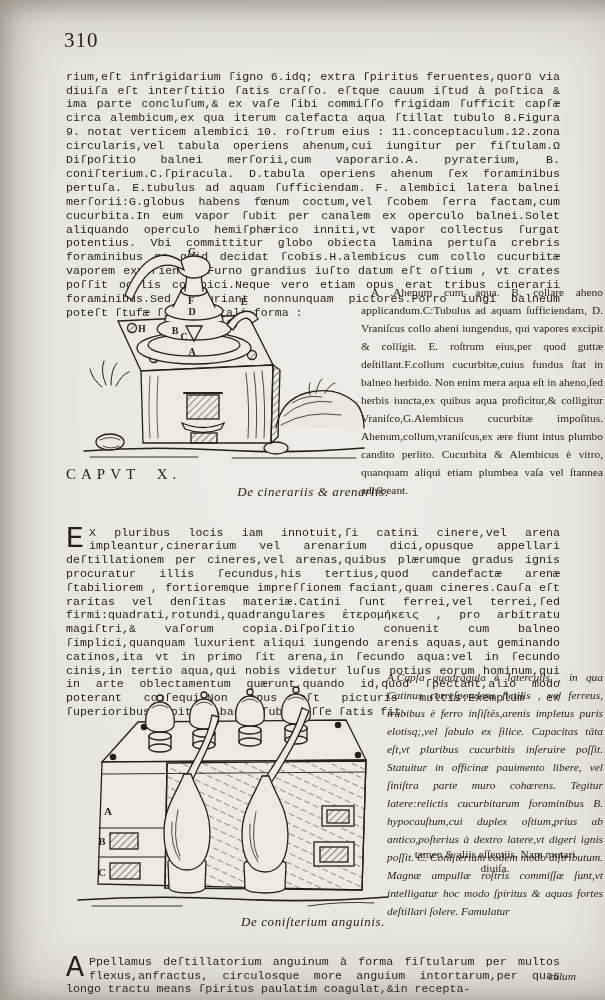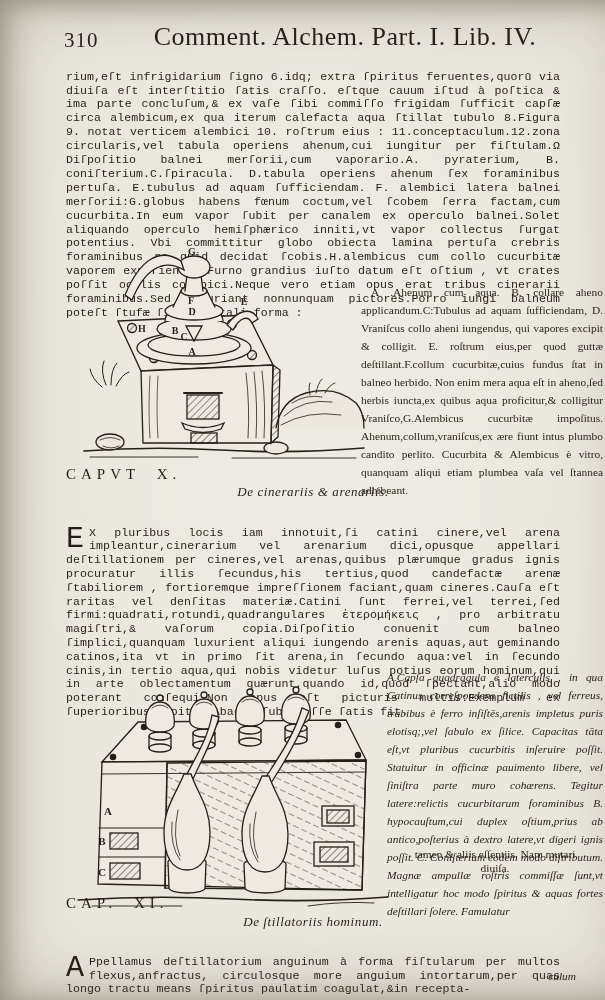--- a/index.html
+++ b/index.html
@@ -38,21 +38,20 @@
   .fig1{left:80px;top:245px;}
   .fig2{left:72px;top:682px;}
   svg text{font-family:"Liberation Serif","DejaVu Serif",serif;font-weight:bold;fill:#241e15;}
 </style>
 </head>
 <body>
 
 <div class="page">
 
   <div class="abs pageno">310</div>
-  <div class="abs runtitle">Comment. Alchem. Part. I. Lib. IV.</div>
 
   <p class="abs body-text p1">rium,eſt infrigidarium ſigno 6.idq; extra ſpiritus feruentes,quorū via diuiſa eſt interſtitio ſatis craſſo. eſtque cauum iſtud à poſtica &amp; ima parte concluſum,&amp; ex vaſe ſibi commiſſo frigidam ſufficit capſæ circa alembicum,ex qua iterum calefacta aqua ſtillat tubulo 8.Figura 9. notat verticem alembici 10. roſtrum eius : 11.conceptaculum.12.zona circularis,vel tabula operiens ahenum,cui iungitur per fiſtulam.Ω Diſpoſitio balnei merſorii,cum vaporario.A. pyraterium, B. coniſterium.C.ſpiracula. D.tabula operiens ahenum ſex foraminibus pertuſa. E.tubulus ad aquam ſufficiendam. F. alembici latera balnei merſorii:G.globus habens fœnum coctum,vel ſcobem ſerra factam,cum cucurbita.In eum vapor ſubit per canalem ex operculo balnei.Solet aliquando operculo hemiſphærico inniti,vt vapor collectus ſurgat potentius.  Vbi committitur globo obiecta lamina pertuſa crebris foraminibus ne quid decidat ſcobis.H.alembicus cum collo cucurbitæ vaporem experientis.Furno grandius iuſto datum eſt oſtium , vt crates poſſit oculis conſpici.Neque vero etiam opus erat tribus cinerarii foraminibus.Sed luxuriant nonnunquam pictores.Porro iungi balneum poteſt ſtufæ ſiccæ in tali forma :</p>
 
   <svg class="abs fig fig1" width="288" height="222" viewBox="0 0 288 222">
     <defs>
       <pattern id="hd1" width="5" height="5" patternUnits="userSpaceOnUse" patternTransform="rotate(45)">
         <line x1="0" y1="0" x2="0" y2="5" stroke="#261f16" stroke-width="1"></line>
       </pattern>
     </defs>
     <g stroke="#261f16" fill="none" stroke-width="1.3" stroke-linecap="round">
@@ -186,22 +185,21 @@
       <text x="30" y="194">C</text>
     </g>
   </svg>
 
   <p class="abs legend legend2">A.Capſa quadrāgula è laterculis , in qua Catinus correſpondens fictilis , vel ferreus, trabibus è ferro inſiſtēs,arenis impletus puris elotisq;,vel ſabulo ex ſilice. Capacitas tāta eſt,vt pluribus cucurbitis inſeruire poſſit. Statuitur in officinæ pauimento libere, vel ſiniſtra parte muro cohærens. Tegitur latere:relictis cucurbitarum foraminibus B. hypocauſtum,cui duplex oſtium,prius ab antico,poſterius à dextro latere,vt digeri ignis poſſit. C. Coniſterium eodem modo diſtributum. Magnæ ampullæ roſtris commiſſæ ſunt,vt intelligatur hoc modo ſpiritus &amp; aquas fortes deſtillari ſolere. Famulatur</p>
   <div class="abs legend-close">
     <div>tamen &amp; aliis eſſentiis. Nam mutari</div>
     <div>diuiſa.</div>
   </div>
 
-  <div class="abs chap h11">CAP. XI.</div>
-  <div class="abs chapsub s11">De ſtillatoriis hominum.</div>
+  <div class="abs chapsub s11">De coniſterium anguinis.</div>
 
   <p class="abs body-text p3">
     <span class="dropcap">A</span><span>Ppellamus deſtillatorium anguinum à forma fiſtularum per multos flexus,anfractus, circulosque more anguium intortarum,per quas longo tractu means ſpiritus paulatim coagulat,&amp;in recepta-</span>
   </p>
 
   <div class="abs catchword">culum</div>
 
 </div>
 
 </body></html>

